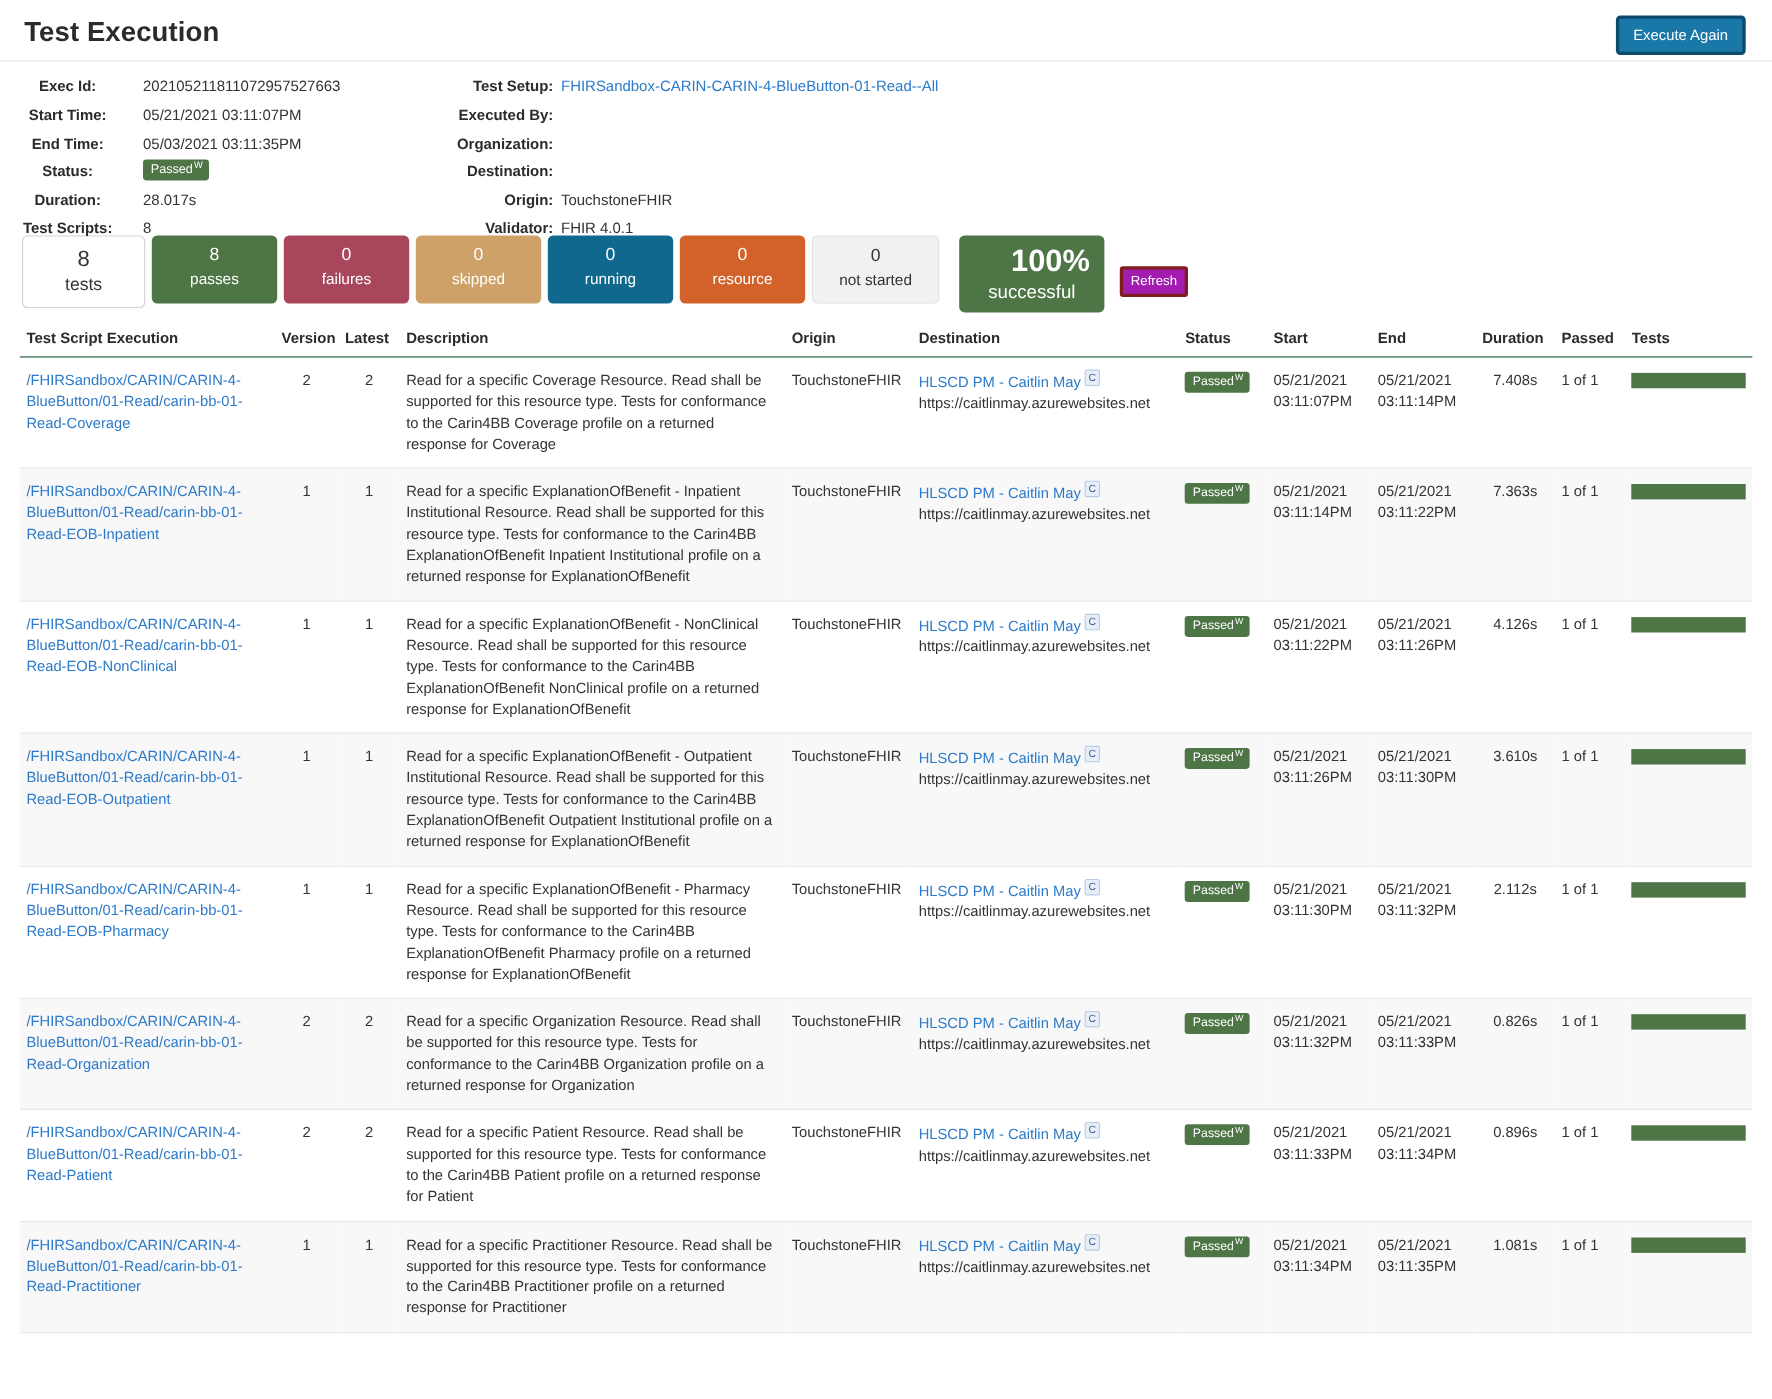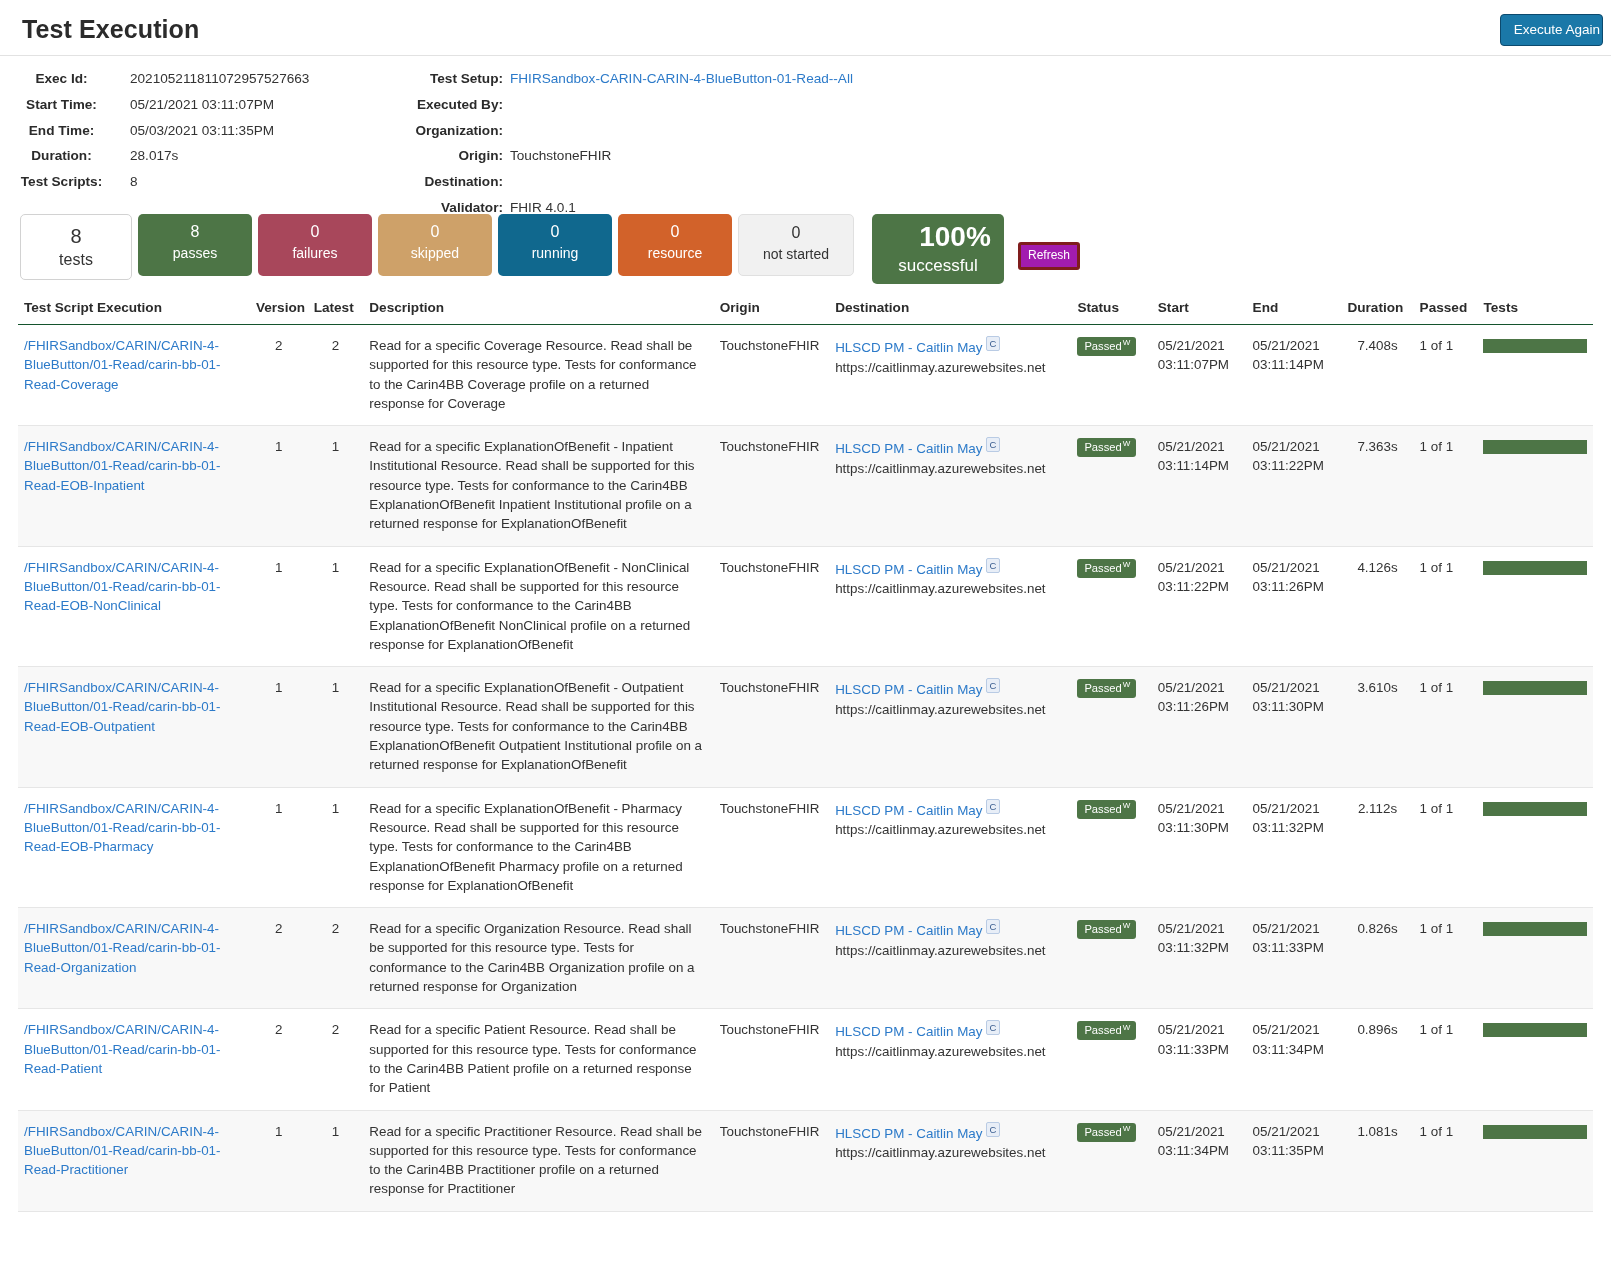--- a/index.html
+++ b/index.html
@@ -26,28 +26,28 @@
   .page-title {
     font-size: 25px;
     font-weight: bold;
     color: #2b2b2b;
     letter-spacing: 0.1px;
     line-height: 30px;
     margin: 0;
   }
   .execute-again-btn {
     position: absolute;
-    right: 8px;
+    right: 24px;
     top: 14px;
     background: #1a78a8;
     color: #ffffff;
-    border: 1px solid #0c4a6e;
+    border: 3px solid #0c4a6e;
     border-radius: 4px;
     font-size: 13.5px;
-    padding: 7px 2px 8px 13px;
+    padding: 7px 13px 8px 13px;
     cursor: pointer;
     font-family: "Liberation Sans", sans-serif;
     line-height: 15px;
   }
 
   
   .meta {
     position: relative;
     padding: 14px 0 6px 0;
     height: 150px;
@@ -263,20 +263,24 @@
         </div>
         <div class="meta-row">
           <div class="meta-label">Start Time:</div>
           <div class="meta-value">05/21/2021 03:11:07PM</div>
         </div>
         <div class="meta-row">
           <div class="meta-label">End Time:</div>
           <div class="meta-value">05/03/2021 03:11:35PM</div>
         </div>
         <div class="meta-row">
+          <div class="meta-label">Status:</div>
+          <span class="badge-passed"><span>Passed</span><sup>W</sup></span>
+        </div>
+        <div class="meta-row">
           <div class="meta-label">Duration:</div>
           <div class="meta-value">28.017s</div>
         </div>
         <div class="meta-row">
           <div class="meta-label">Test Scripts:</div>
           <div class="meta-value">8</div>
         </div>
       </div>
     <div class="meta-col right" id="meta-right">
         <div class="meta-row">
@@ -285,26 +289,26 @@
         </div>
         <div class="meta-row">
           <div class="meta-label">Executed By:</div>
           <div class="meta-value"></div>
         </div>
         <div class="meta-row">
           <div class="meta-label">Organization:</div>
           <div class="meta-value"></div>
         </div>
         <div class="meta-row">
+          <div class="meta-label">Destination:</div>
+          <div class="meta-value"></div>
+        </div>
+        <div class="meta-row">
           <div class="meta-label">Origin:</div>
           <div class="meta-value">TouchstoneFHIR</div>
-        </div>
-        <div class="meta-row">
-          <div class="meta-label">Destination:</div>
-          <div class="meta-value"></div>
         </div>
         <div class="meta-row">
           <div class="meta-label">Validator:</div>
           <div class="meta-value">FHIR 4.0.1</div>
         </div>
       </div>
   </div>
 
   <div class="stats">
     <div class="stat tests">

